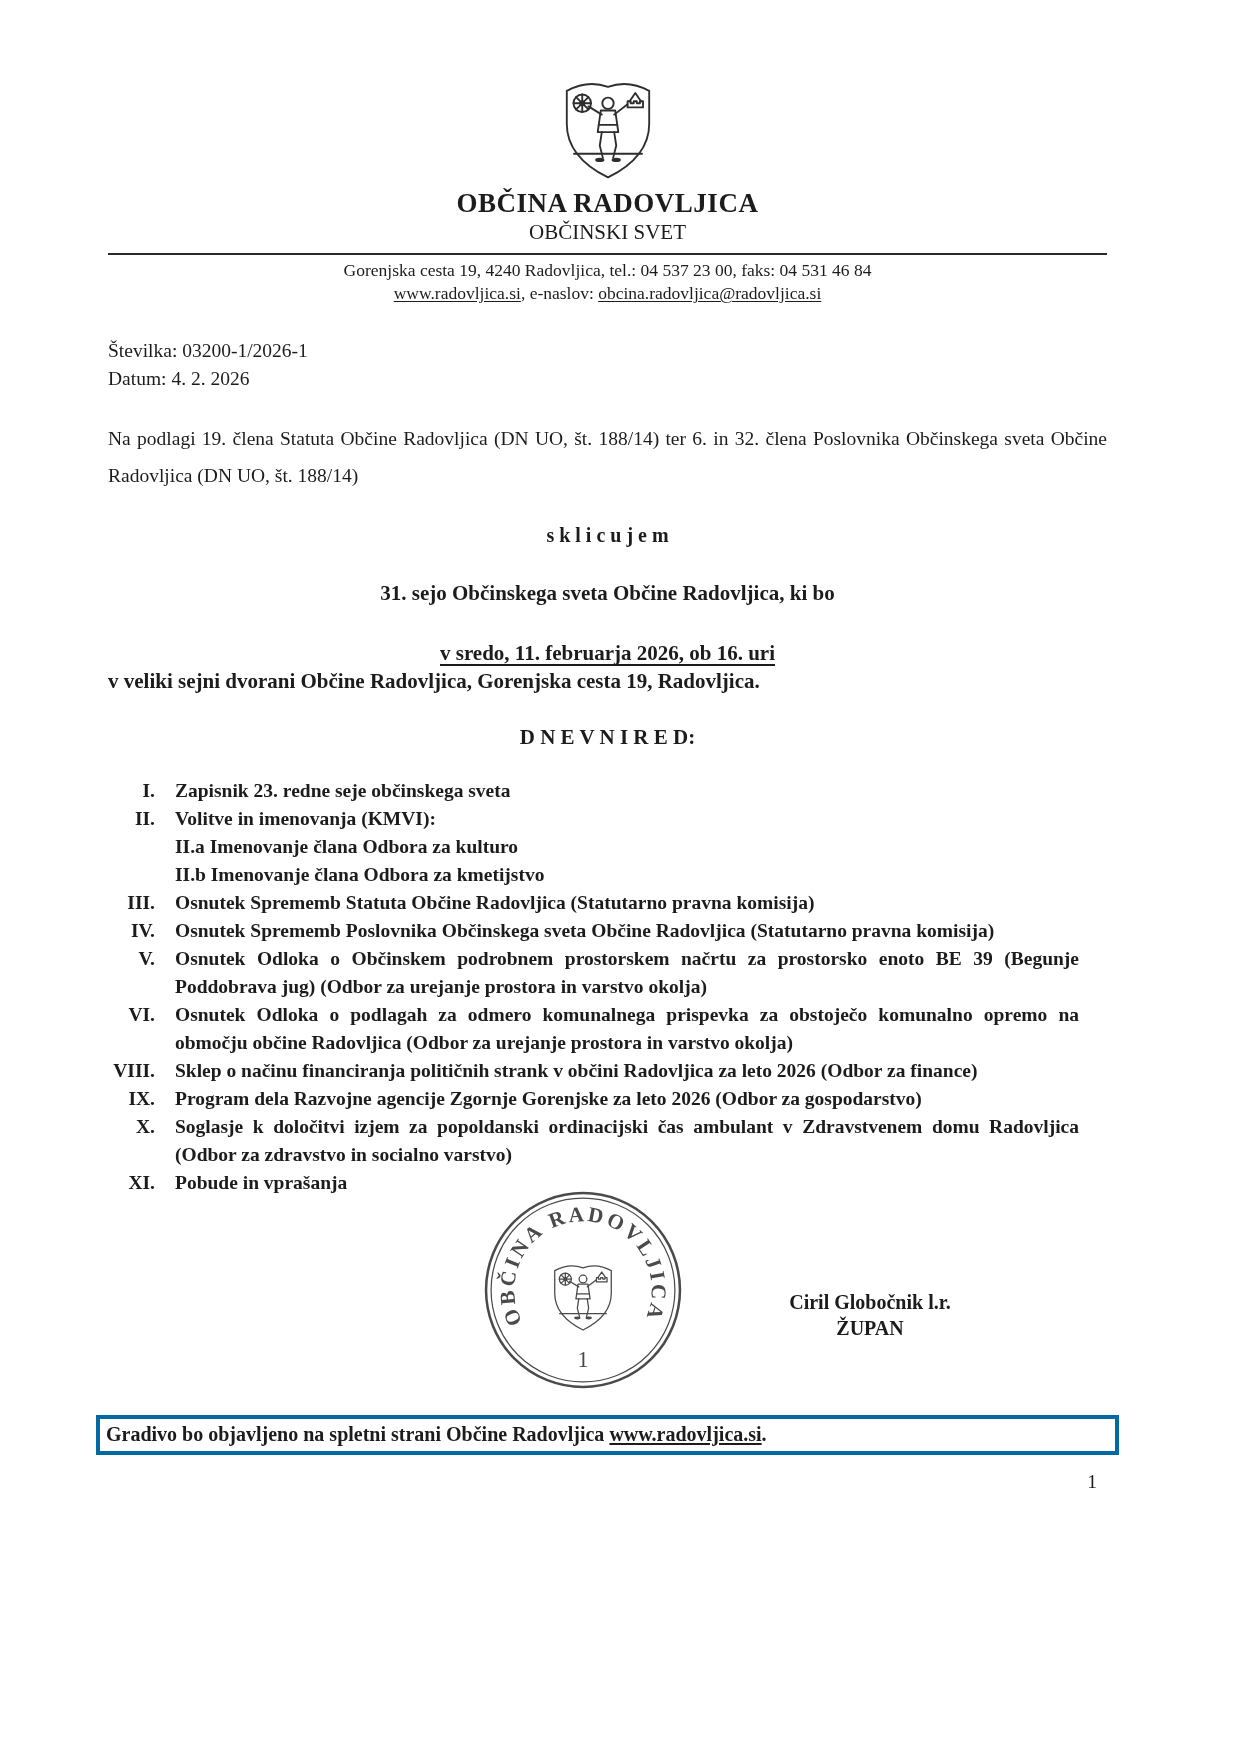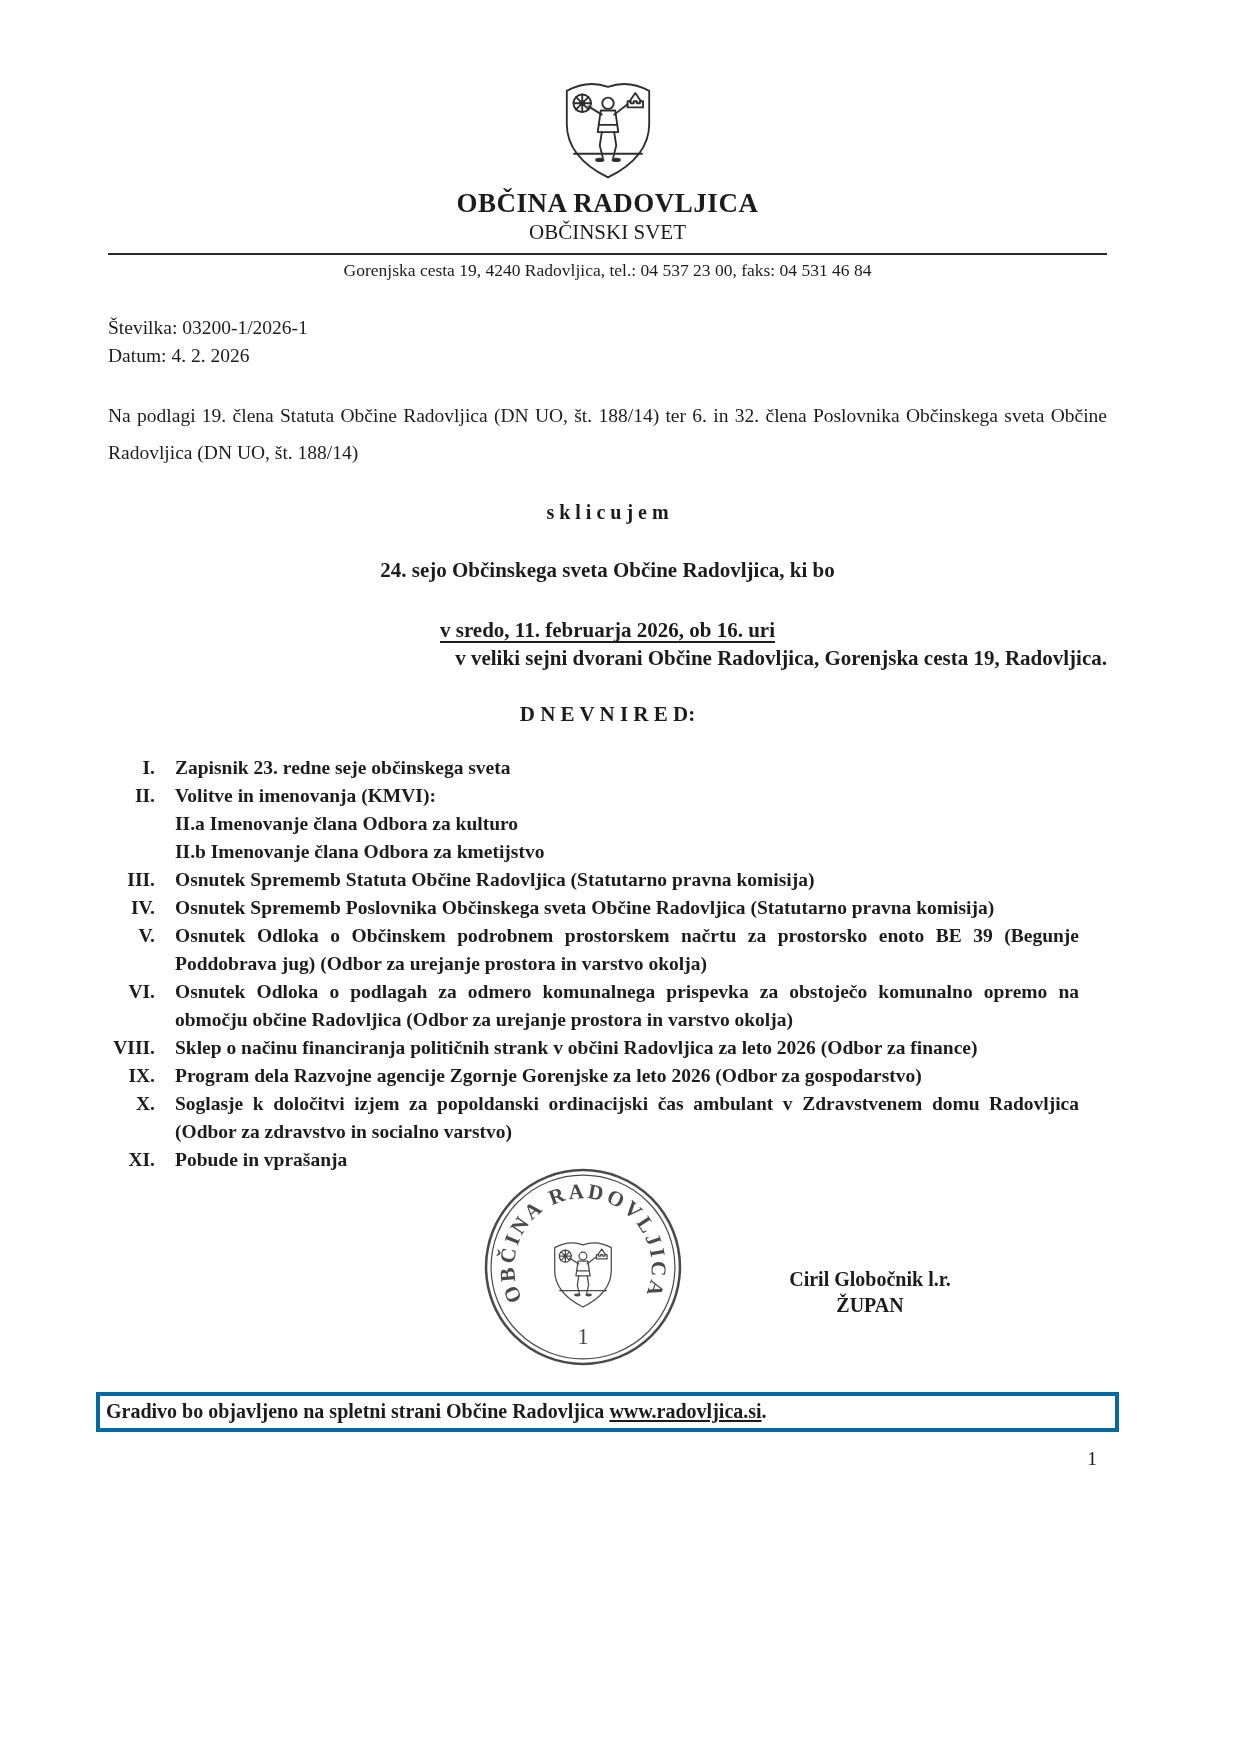--- a/index.html
+++ b/index.html
@@ -25,21 +25,21 @@
   .meta { margin-top:33px; font-size:19.5px; line-height:28px; }
 
   
   .intro { margin-top:27px; font-size:19.5px; line-height:37px; text-align:justify; }
 
   
   .verb     { text-align:center; font-weight:bold; font-size:20px; margin-top:30px; }
   .session  { text-align:center; font-weight:bold; font-size:21px; margin-top:34px; }
   .datetime { text-align:center; font-weight:bold; font-size:21px; margin-top:35px;
               text-decoration:underline; text-underline-offset:4px; text-decoration-thickness:2px; }
-  .location { text-align:right; font-weight:bold; font-size:21px; margin-top:3px; }
+  .location { text-align:left; font-weight:bold; font-size:21px; margin-top:3px; }
   .agenda-heading { text-align:center; font-weight:bold; font-size:21px; margin-top:31px; }
 
   
   .agenda { margin-top:27px; margin-left:-8px; font-weight:bold; font-size:19.5px; line-height:28px; }
   .agenda-item { display:flex; align-items:flex-start; }
   .agenda-num  { flex:0 0 55px; width:55px; text-align:right; }
   .agenda-text { margin-left:20px; width:904px; text-align:justify; }
   .agenda-sub  { text-align:left; }
 
   
@@ -83,31 +83,32 @@
             <ellipse cx="-8" cy="31" rx="4.5" ry="2" fill="currentColor" stroke="none"></ellipse>
             <ellipse cx="8" cy="31" rx="4.5" ry="2" fill="currentColor" stroke="none"></ellipse>
           </g>
         </defs>
         <use href="#coa" transform="translate(52,50) scale(1.03)"></use>
       </svg>
       <div class="org-name">OBČINA RADOVLJICA</div>
       <div class="org-unit">OBČINSKI SVET</div>
       <hr class="header-rule">
       <div class="address">Gorenjska cesta 19, 4240 Radovljica, tel.: 04 537 23 00, faks: 04 531 46 84</div>
+      <div class="address2"><span class="doc-link">www.radovljica.si</span><span>, e-naslov: </span><span class="doc-link">obcina.radovljica@radovljica.si</span></div>
     </div>
 
     <div class="meta">
       <div><span>Številka:</span> <span>03200-1/2026-1</span></div>
       <div><span>Datum:</span> <span>4. 2. 2026</span></div>
     </div>
 
     <div class="intro">Na podlagi 19. člena Statuta Občine Radovljica (DN UO, št. 188/14) ter 6. in 32. člena Poslovnika Občinskega sveta Občine Radovljica (DN UO, št. 188/14)</div>
 
     <div class="verb">s k l i c u j e m</div>
-    <div class="session">24. sejo Občinskega sveta Občine Radovljica, ki bo</div>
+    <div class="session">31. sejo Občinskega sveta Občine Radovljica, ki bo</div>
     <div class="datetime">v sredo, 11. februarja 2026, ob 16. uri</div>
     <div class="location">v veliki sejni dvorani Občine Radovljica, Gorenjska cesta 19, Radovljica.</div>
 
     <div class="agenda-heading">D N E V N I  R E D:</div>
     <div class="agenda">
 
         <div class="agenda-item">
           <div class="agenda-num">I.</div>
           <div class="agenda-text"><span>Zapisnik 23. redne seje občinskega sveta</span><div></div></div>
         </div>

